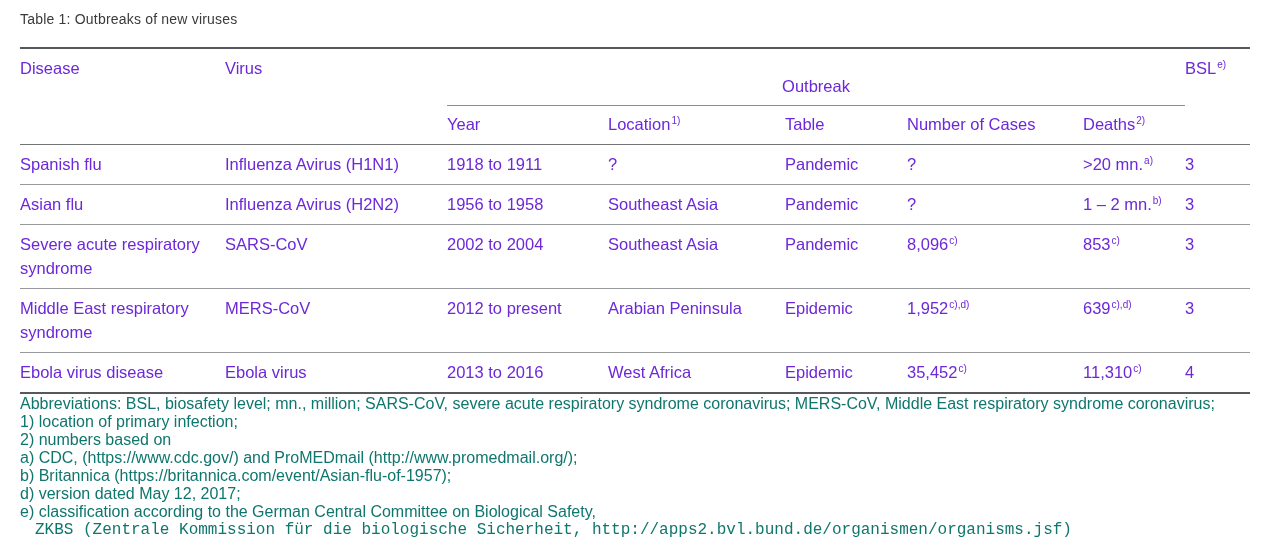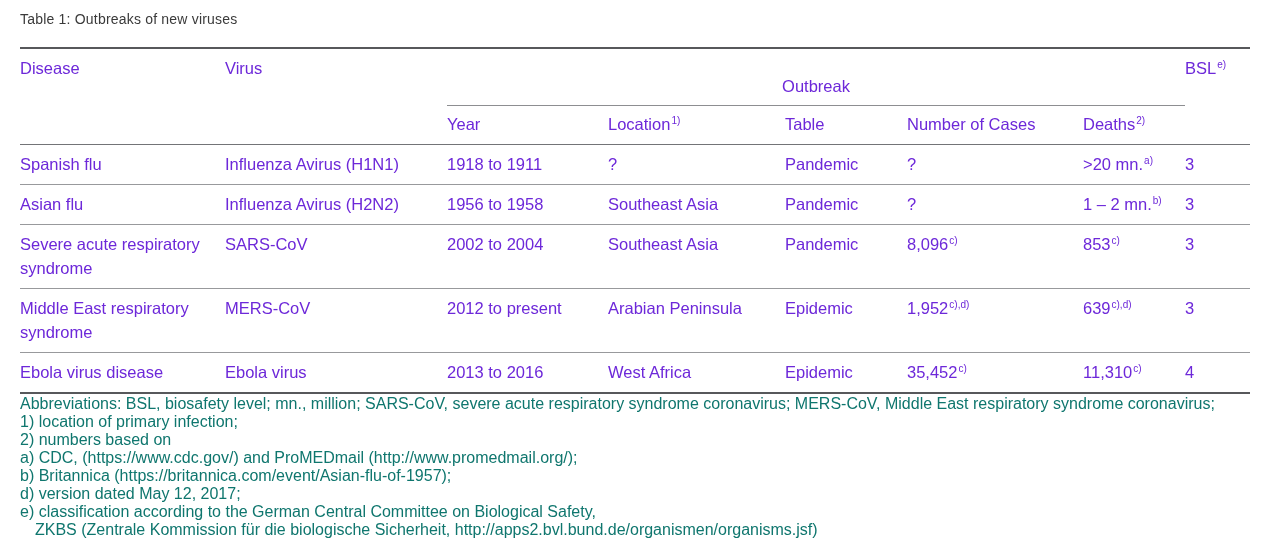--- a/index.html
+++ b/index.html
@@ -84,21 +84,21 @@
     position: absolute;
     left: 20px;
     top: 381px;
     width: 1240px;
     font-size: 16px;
     line-height: 18px;
     color: #0f766e;
     margin-top: 14px;
   }
   .fn { white-space: nowrap; }
-  .fn.indent { padding-left: 15px; }
+  .fn.indent { padding-left: 15px; font-family: Liberation Mono, monospace; }
 </style>
 </head>
 <body>
 
 <div class="page">
 
   <div class="title">Table 1: Outbreaks of new viruses</div>
 
   <table class="outbreaks">
     <colgroup>

